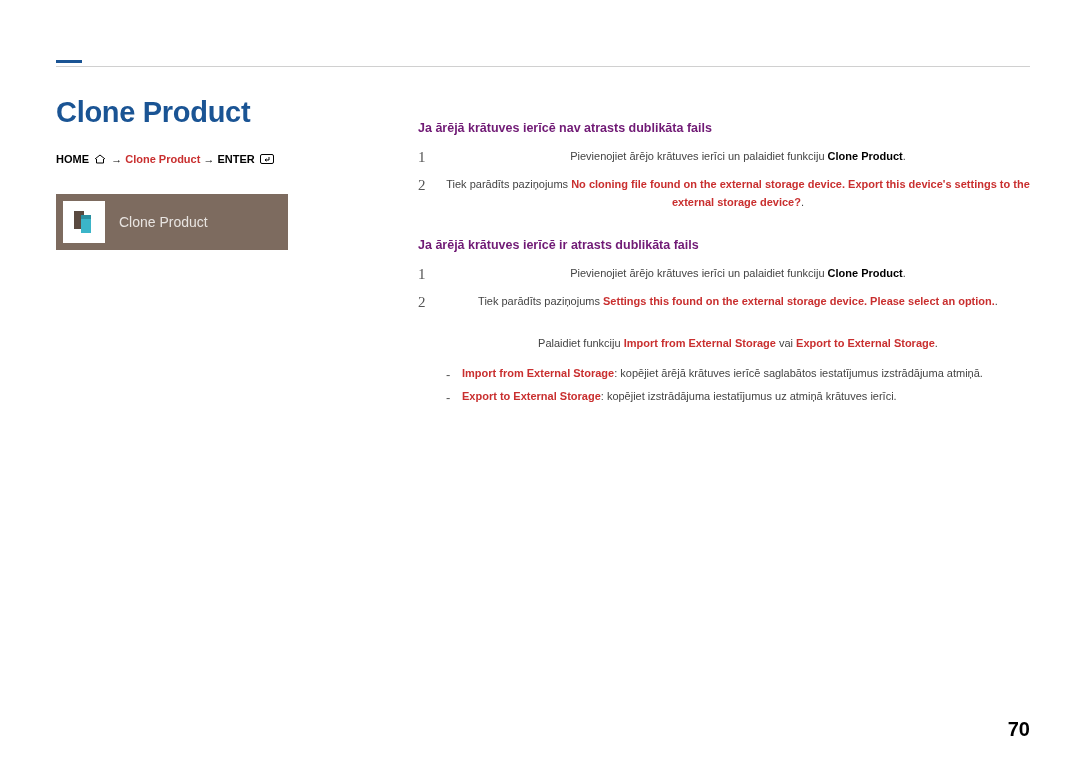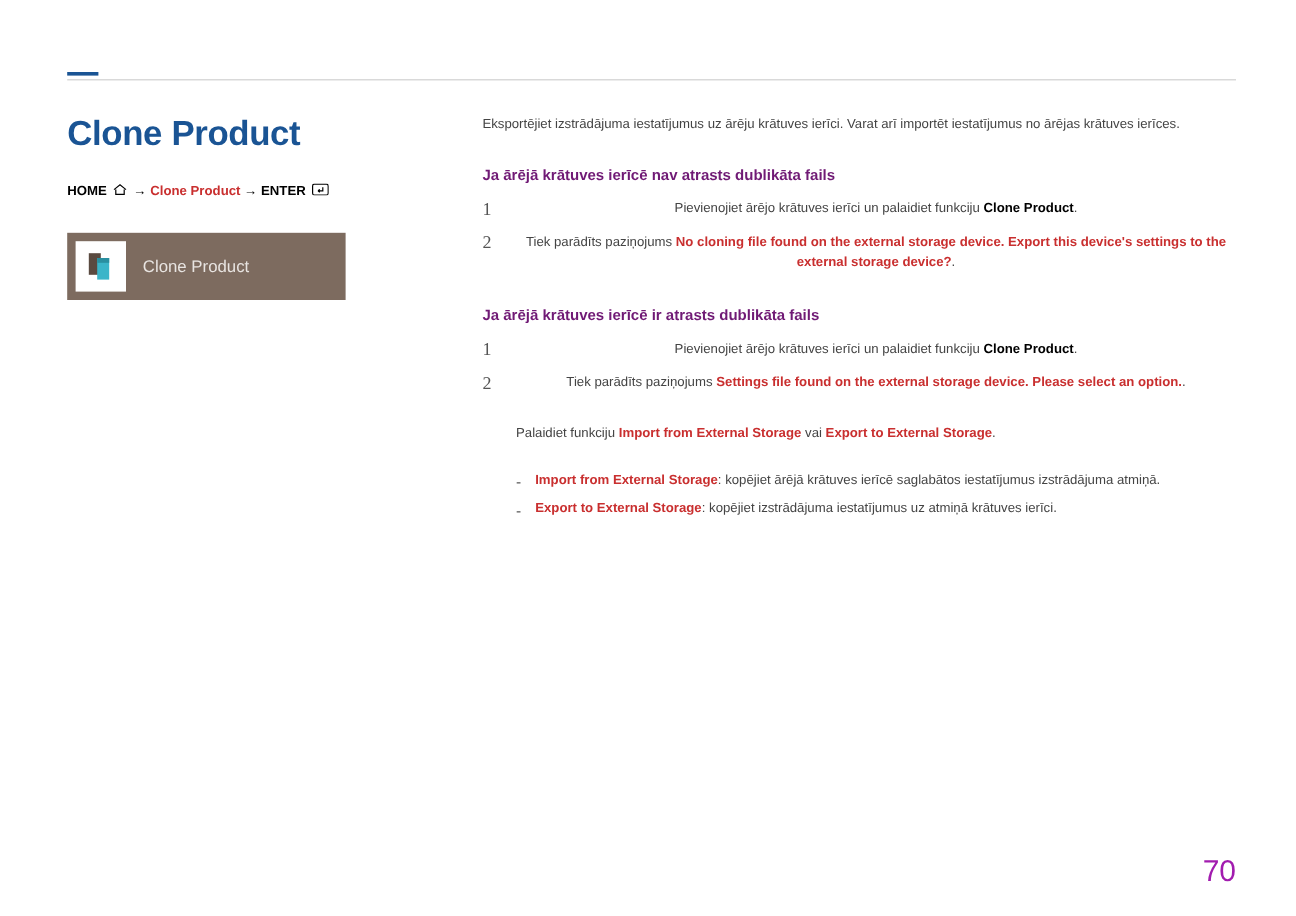--- a/index.html
+++ b/index.html
@@ -23,21 +23,21 @@
   .top-line {
     position: absolute;
     top: 66px;
     left: 56px;
     right: 50px;
     height: 1px;
     background: #d0d0d0;
   }
   .content {
     display: flex;
-    gap: 26px;
+    gap: 42px;
     padding-top: 36px;
   }
   .left-col { width: 320px; flex-shrink: 0; }
   .right-col { flex: 1; font-size: 11px; line-height: 1.6; color: #444; }
   .page-title {
     font-size: 29px;
     font-weight: bold;
     color: #1a5494;
     margin-bottom: 24px;
     letter-spacing: -0.3px;
@@ -109,22 +109,22 @@
   .step .num {
     font-size: 15px;
     color: #555;
     min-width: 14px;
     font-family: Georgia, serif;
     line-height: 1.2;
   }
   .step .body { flex: 1; text-align: center; }
   .bold { font-weight: bold; color: #000; }
   .hl { color: #c92f2f; font-weight: bold; }
-  .extra-p { margin-top: 24px; margin-left: 28px; }
-  .dash-list { margin-left: 28px; margin-top: 22px; }
+  .extra-p { margin-top: 24px; margin-left: 28px; text-align: center; }
+  .dash-list { margin-left: 28px; margin-top: 12px; }
   .dash-item {
     position: relative;
     padding-left: 16px;
     margin-bottom: 6px;
   }
   .dash-item::before {
     content: "-";
     position: absolute;
     left: 0;
     font-size: 13px;
@@ -141,22 +141,23 @@
     content: "―";
     position: absolute;
     left: 0;
     font-size: 12px;
     color: #888;
   }
   .page-num {
     position: absolute;
     bottom: 22px;
     right: 50px;
-    font-size: 25px;
-    color: #a21caf;
+    font-size: 20px;
+    color: #000000;
+    font-weight: bold;
   }
 </style>
 </head>
 <body>
 
 <div class="top-bar"></div>
 <div class="top-line"></div>
 
 <div class="content">
 
@@ -189,21 +190,20 @@
           <rect x="12" y="8" width="10" height="18" fill="#3bb5c9"></rect>
           <rect x="12" y="8" width="10" height="4" fill="#2a8fa0"></rect>
         </svg>
       </div>
       <div class="lbl">Clone Product</div>
     </div>
 
   </div>
 
   <div class="right-col">
-    <p class="intro-p">Eksportējiet izstrādājuma iestatījumus uz ārēju krātuves ierīci. Varat arī importēt iestatījumus no ārējas krātuves ierīces.</p>
 
     <h3 class="sub-h">Ja ārējā krātuves ierīcē nav atrasts dublikāta fails</h3>
 
     <div class="step">
       <div class="num">1</div>
       <div class="body">
         <span>Pievienojiet ārējo krātuves ierīci un palaidiet funkciju </span><span class="bold">Clone Product</span><span>.</span>
       </div>
     </div>
 
@@ -219,21 +219,21 @@
     <div class="step">
       <div class="num">1</div>
       <div class="body">
         <span>Pievienojiet ārējo krātuves ierīci un palaidiet funkciju </span><span class="bold">Clone Product</span><span>.</span>
       </div>
     </div>
 
     <div class="step">
       <div class="num">2</div>
       <div class="body">
-        <span>Tiek parādīts paziņojums </span><span class="hl">Settings file found on the external storage device. Please select an option.</span><span>.</span>
+        <span>Tiek parādīts paziņojums </span><span class="hl">Settings this found on the external storage device. Please select an option.</span><span>.</span>
       </div>
     </div>
 
     <p class="extra-p">
       <span>Palaidiet funkciju </span><span class="hl">Import from External Storage</span><span> vai </span><span class="hl">Export to External Storage</span><span>.</span>
     </p>
 
     <div class="dash-list">
       <div class="dash-item">
         <span class="hl">Import from External Storage</span><span>: kopējiet ārējā krātuves ierīcē saglabātos iestatījumus izstrādājuma atmiņā.</span>

